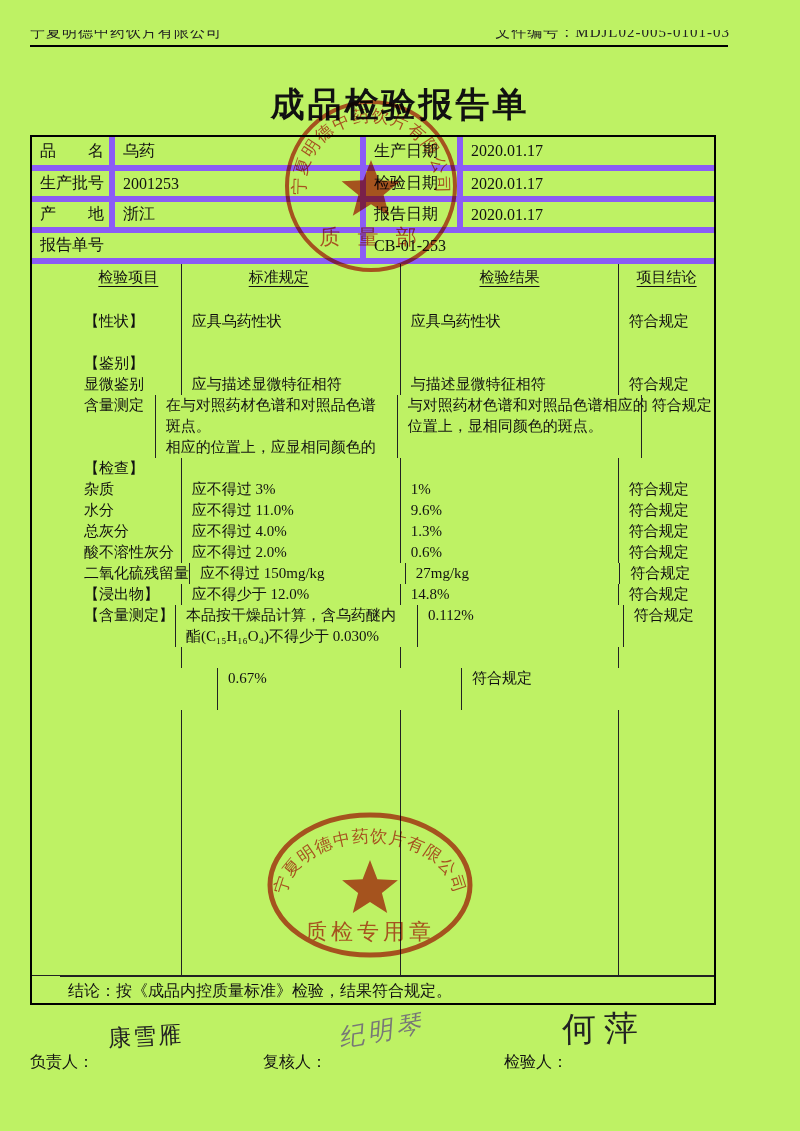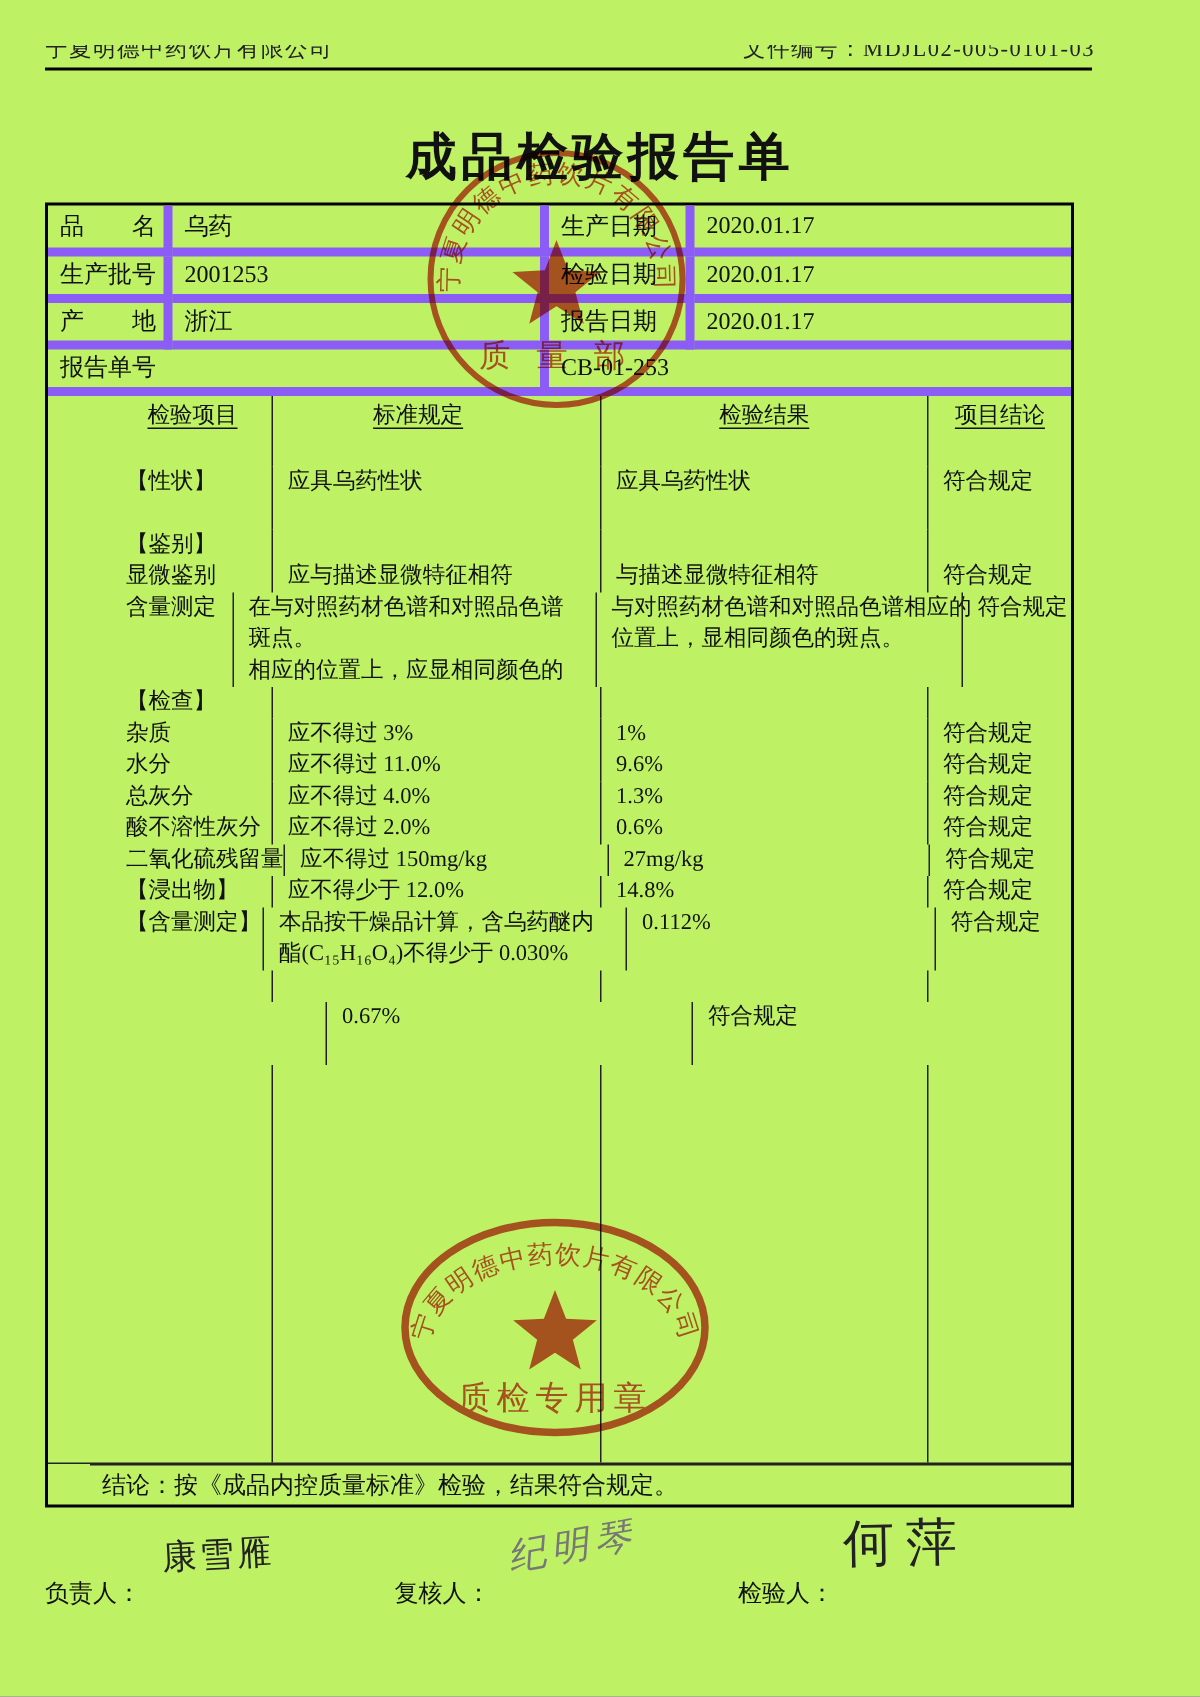--- a/index.html
+++ b/index.html
@@ -330,21 +330,21 @@
           <div class="cell c2"></div>
           <div class="cell c3"></div>
       </div>
     </div>
 
     <div class="concl">结论：按《成品内控质量标准》检验，结果符合规定。</div>
   </div>
 
   <span class="sig-label" style="left:30px;top:1019px;">负责人：</span>
   <span class="sig-label" style="left:263px;top:1019px;">复核人：</span>
-  <span class="sig-label" style="left:492px;top:1019px;">检验人：</span>
+  <span class="sig-label" style="left:504px;top:1019px;">检验人：</span>
   <span class="sig sig-resp" style="left:108px;top:1021px;">康雪雁</span>
   <span class="sig sig-review" style="left:338px;top:1014px;">纪明琴</span>
   <span class="sig sig-insp" style="left:562px;top:1006px;">何萍</span>
 
   <svg class="stamp" style="left:283px;top:98px;" width="176" height="176" viewBox="0 0 176 176">
     <circle cx="88" cy="88" r="84" fill="none" stroke="#d8392c" stroke-width="4"></circle>
     <path id="arcTop" d="M 26,112 A 66,66 0 1 1 150,112" fill="none"></path>
     <text fill="#d8392c" font-size="17" letter-spacing="1.5">
       <textPath href="#arcTop" startOffset="50%" text-anchor="middle">宁夏明德中药饮片有限公司</textPath>
     </text>

